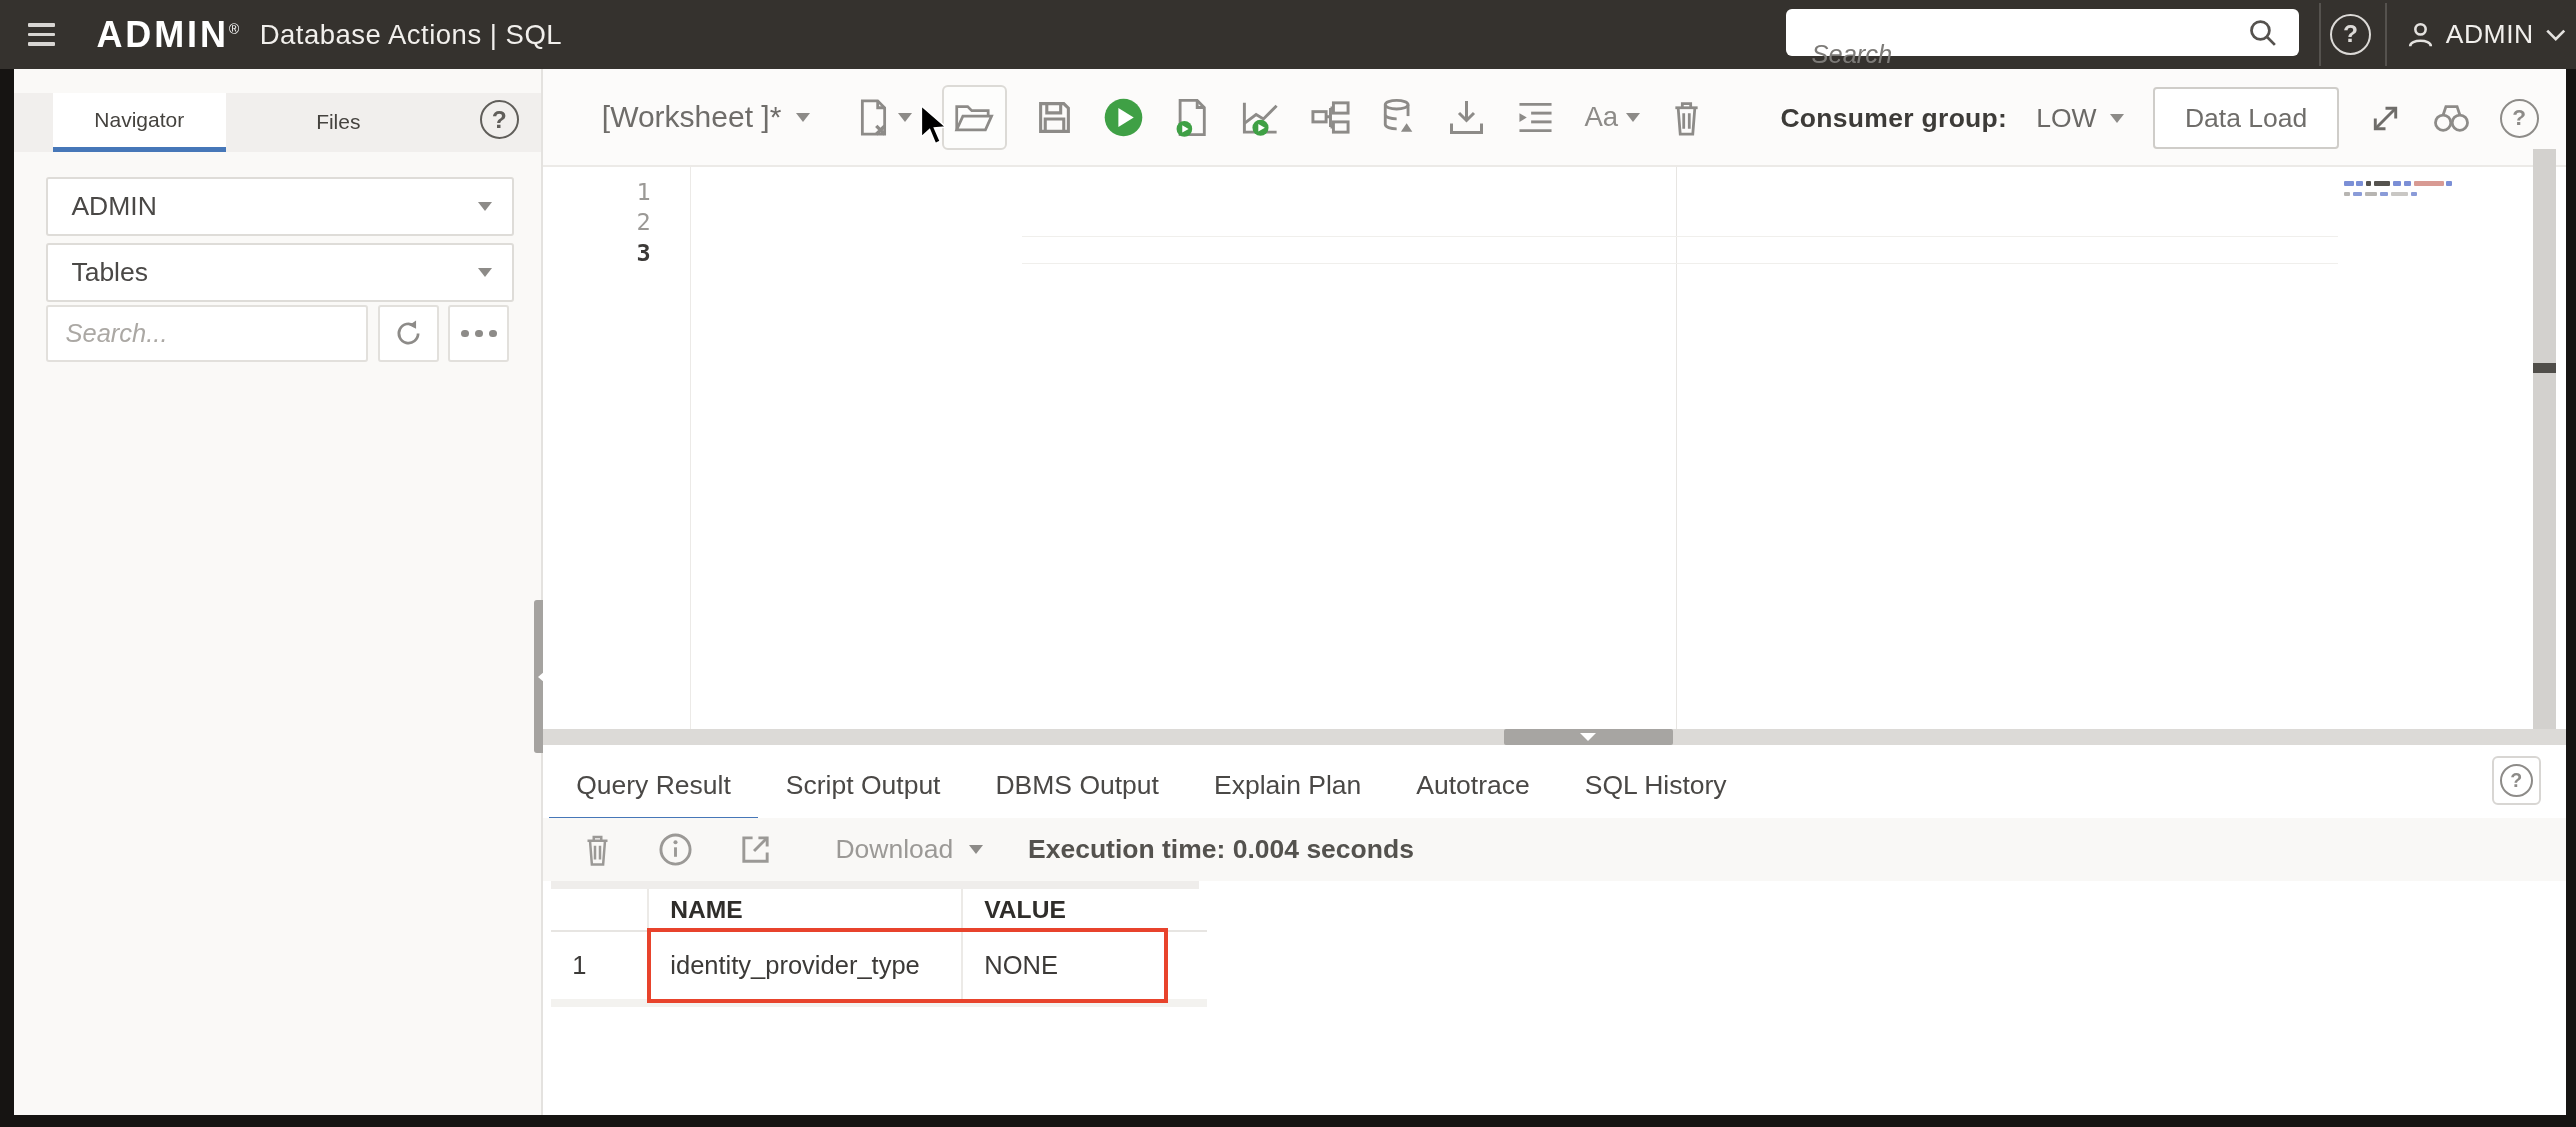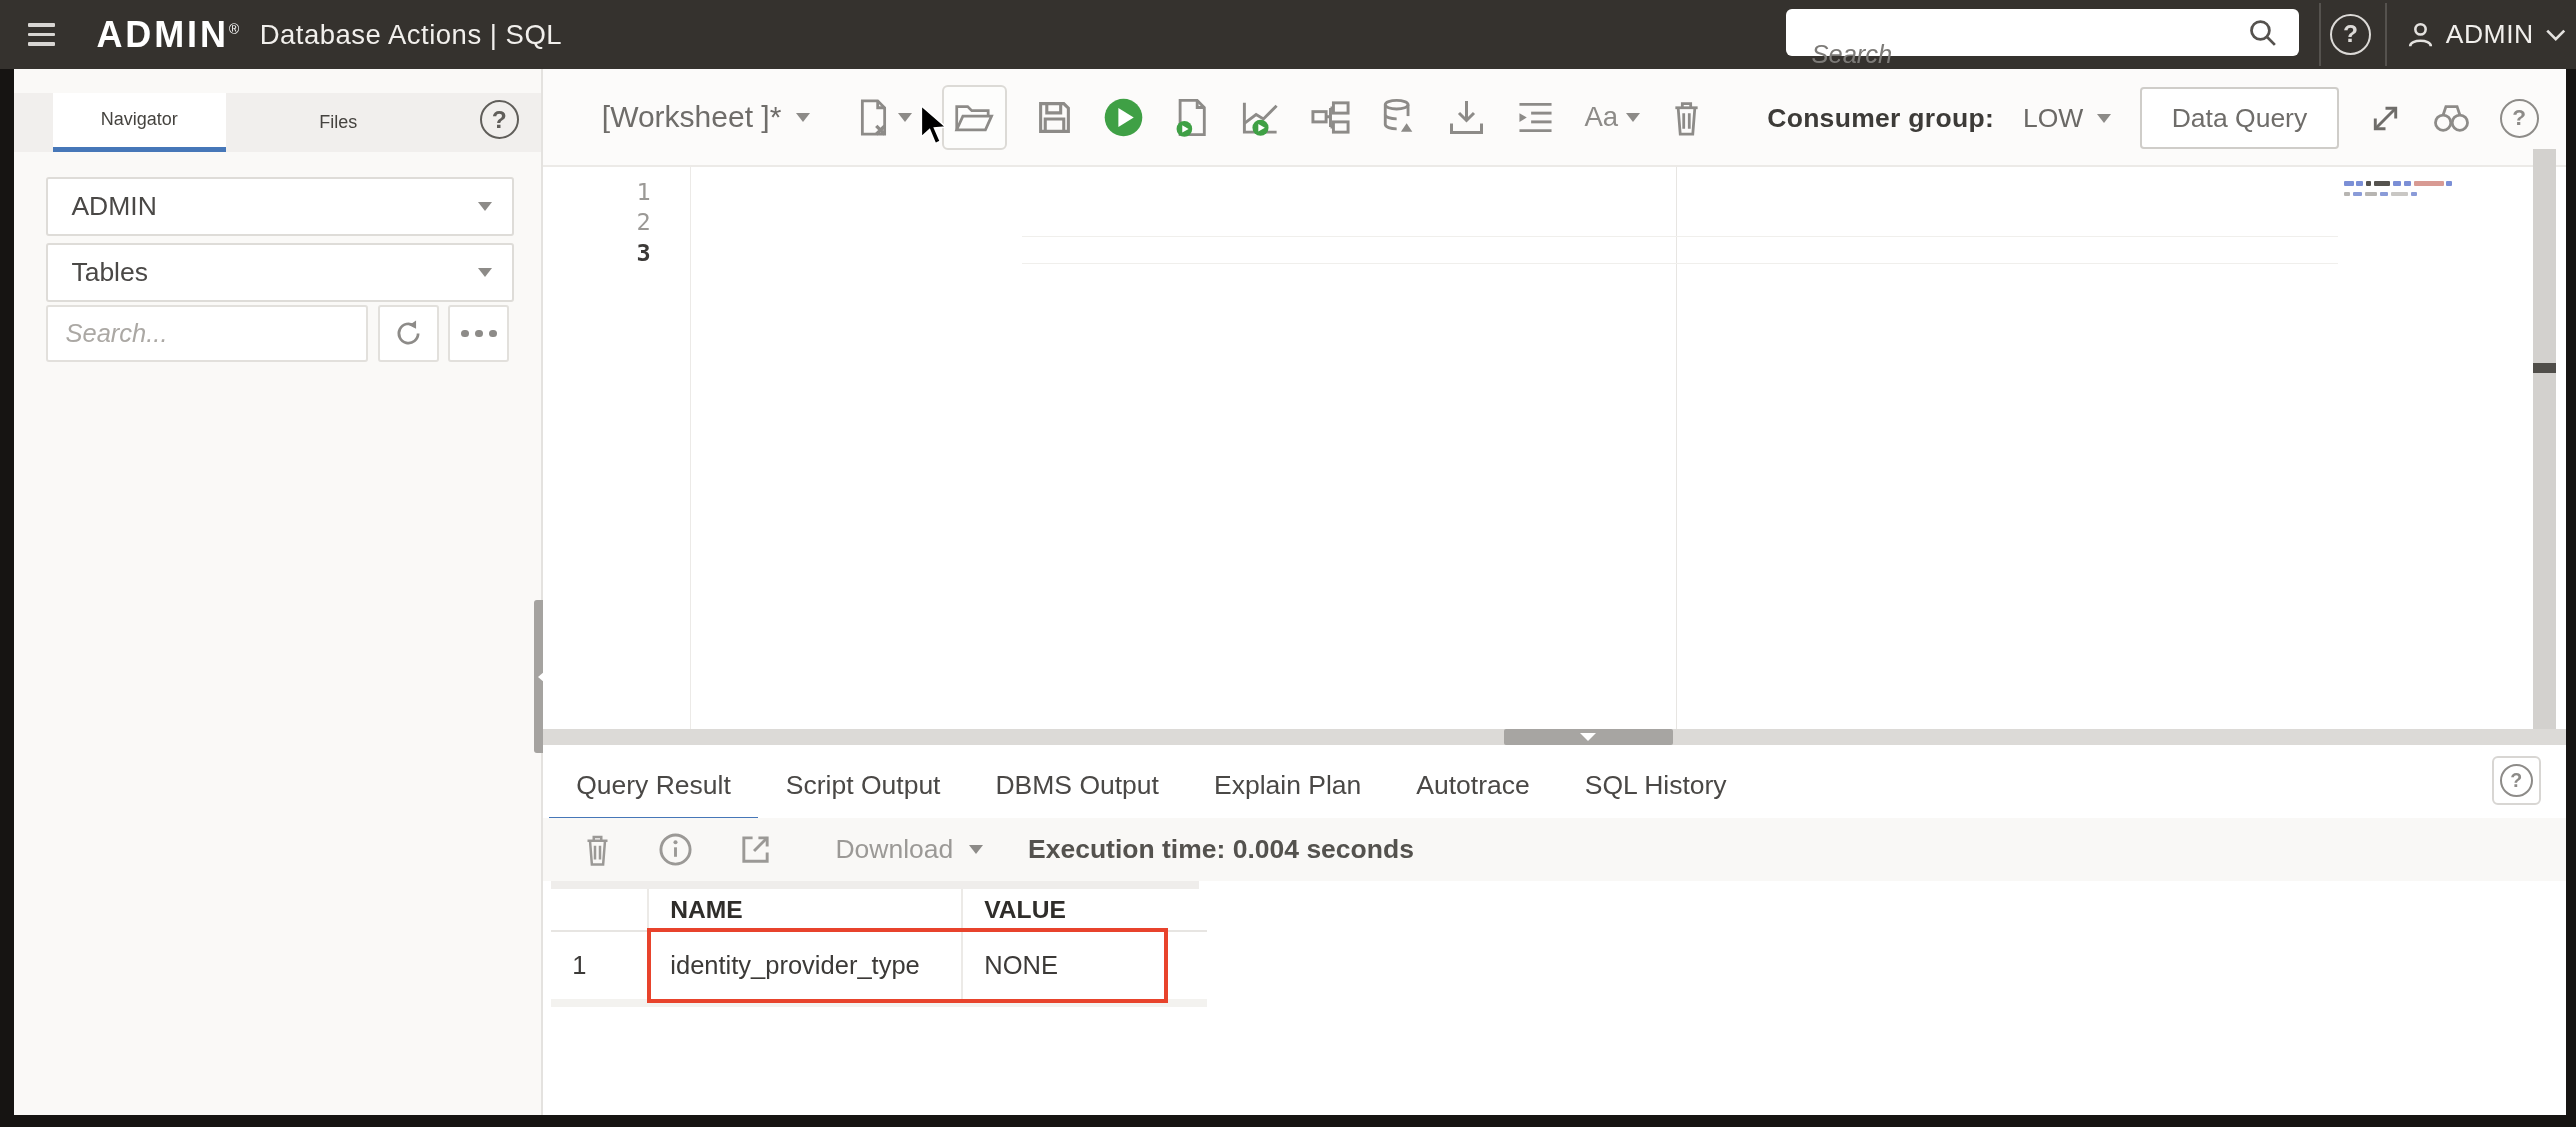--- a/index.html
+++ b/index.html
@@ -33,21 +33,21 @@
 
   
   .app { position:absolute; left:13.8px; top:69px; right:9.8px; bottom:12.8px; background:#fff; }
 
   
   .sidebar { position:absolute; left:0; top:0; width:529px; height:100%;
              background:#faf9f7; border-right:2px solid #e4e2df; }
   .side-tabs { position:absolute; left:0; top:23.6px; width:100%; height:59px;
                background:#f1efed; display:flex; }
   .side-tab { height:59px; display:flex; align-items:center; justify-content:center;
-              font-size:18px; color:#45433f; cursor:pointer; }
+              font-size:21px; color:#45433f; cursor:pointer; }
   .side-tab.nav { width:173px; margin-left:39px; background:#fff;
                   border-bottom:5.9px solid #4677b8; }
   .side-tab.files { width:147px; margin-left:39px; }
   .side-help { position:absolute; left:466px; top:31px; cursor:pointer; }
   .side-help .help-circle { border-color:#56544ف0; border-color:#605e5a; color:#605e5a; width:39px; height:39px; }
   .select-box { position:absolute; left:32px; width:468px; height:59px; background:#fff;
                 border:2px solid #dedcd8; border-radius:2.9px; display:flex; align-items:center;
                 padding:0 19.6px 0 23.6px; font-size:26.5px; color:#4a4846; cursor:pointer; }
   .select-box .grow { flex:1; }
   .side-search-row { position:absolute; left:32px; top:236px; width:468px; height:57px;
@@ -359,21 +359,21 @@
             </svg>
           </div>
         </div>
 
         <div class="ws-right">
           <span class="cg-label">Consumer group:</span>
           <div class="cg-value">
             <span>LOW</span>
             <span class="caret"></span>
           </div>
-          <button class="dataload-btn">Data Query</button>
+          <button class="dataload-btn">Data Load</button>
           <div class="icon-btn">
             <svg width="35" height="35" viewBox="0 0 24 24" fill="none" stroke="#6f6d6a" stroke-width="2">
               <line x1="5" y1="19" x2="19" y2="5"></line>
               <polyline points="12,5 19,5 19,12"></polyline>
                 <polyline points="5,12 5,19 12,19"></polyline>
             </svg>
           </div>
           <div class="icon-btn">
             <svg width="39" height="35" viewBox="0 0 28 24" fill="none" stroke="#8d8b88" stroke-width="2">
               <circle cx="8" cy="15" r="5.5"></circle>

